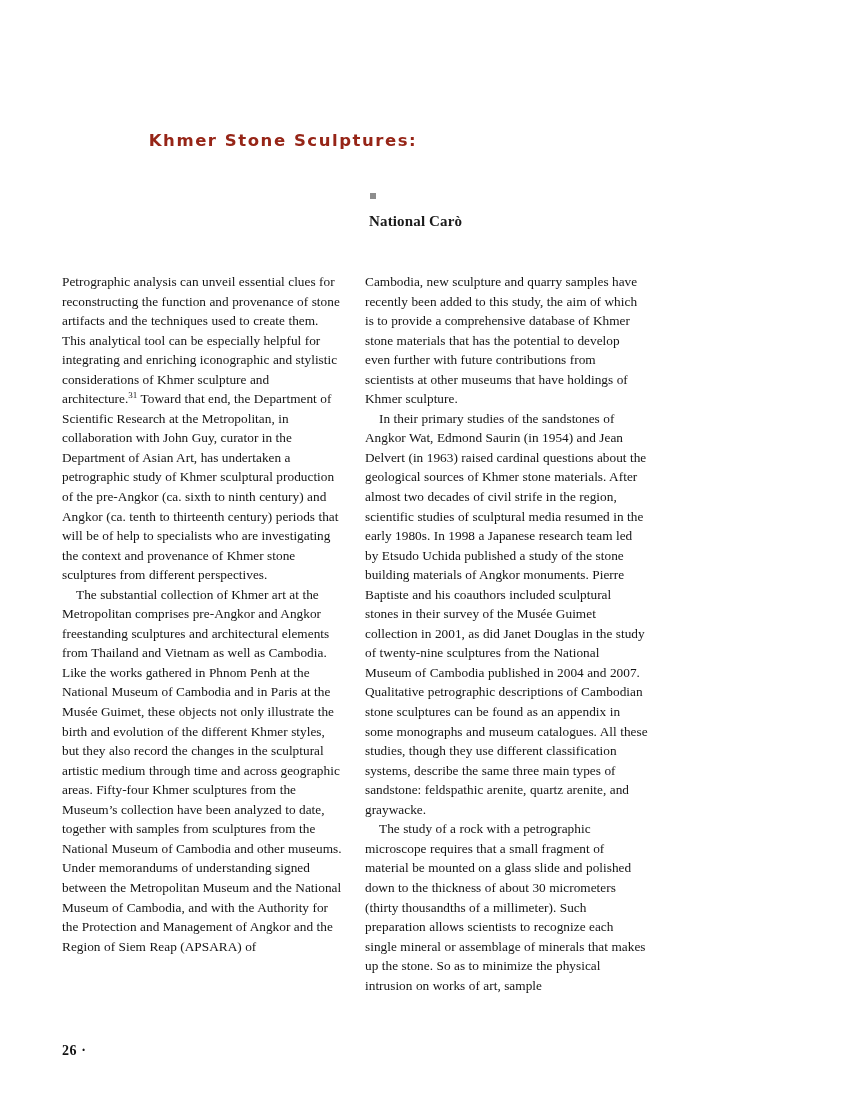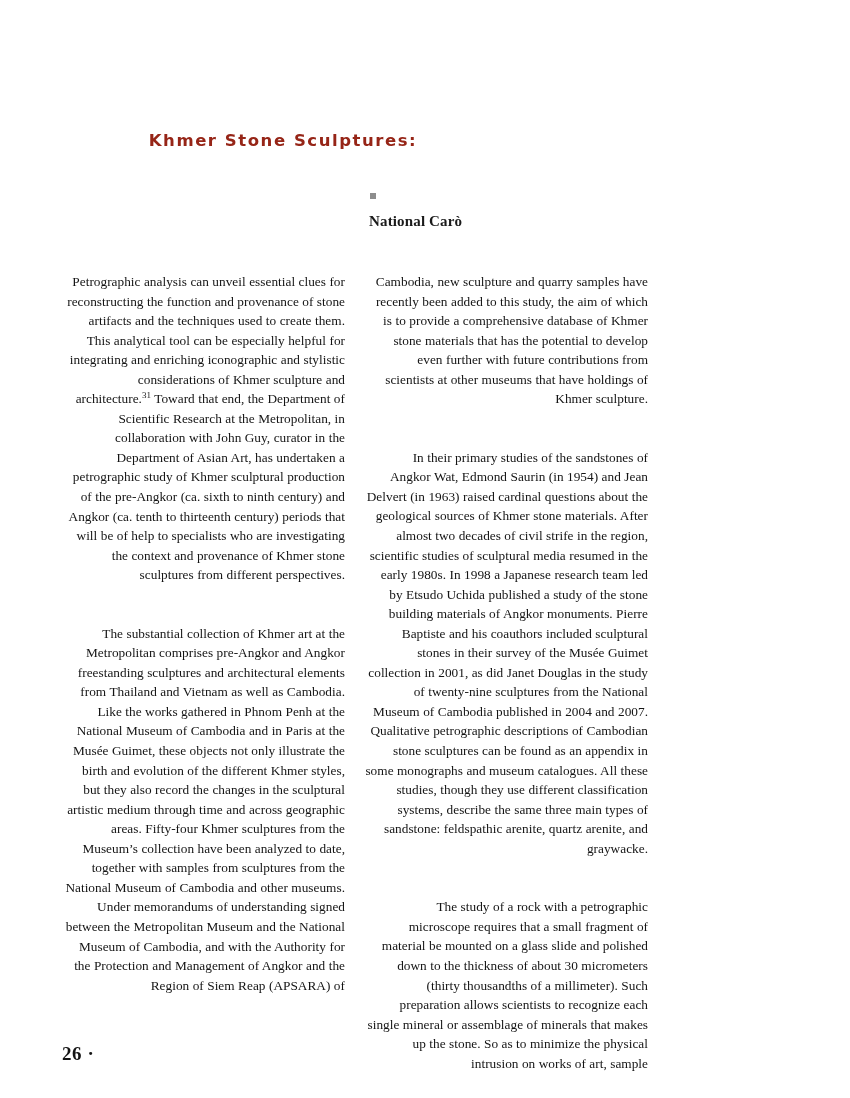--- a/index.html
+++ b/index.html
@@ -77,45 +77,44 @@
   .column {
     width: 283px;
   }
 
   .column p {
     margin: 0;
     font-family: "Liberation Serif", "DejaVu Serif", serif;
     font-size: 13.3px;
     line-height: 19.55px;
     color: #141414;
-    text-align: right;
+    text-align: left;
     letter-spacing: 0.02px;
     word-spacing: 0.1px;
     hyphens: none;
   }
 
   .column p.indented {
     text-indent: 14px;
-    margin-top: 39px;
   }
 
   .column p sup {
     font-size: 9px;
     line-height: 0;
     vertical-align: 0.55em;
   }
 
   
   .folio {
     position: absolute;
     left: 62px;
     top: 1043px;
     font-family: "Liberation Serif", "DejaVu Serif", serif;
     font-weight: bold;
-    font-size: 19px;
+    font-size: 14px;
     color: #141414;
     letter-spacing: 0.6px;
   }
 </style>
 </head>
 <body>
 
 <div class="page">
 
   <div class="title-block">

